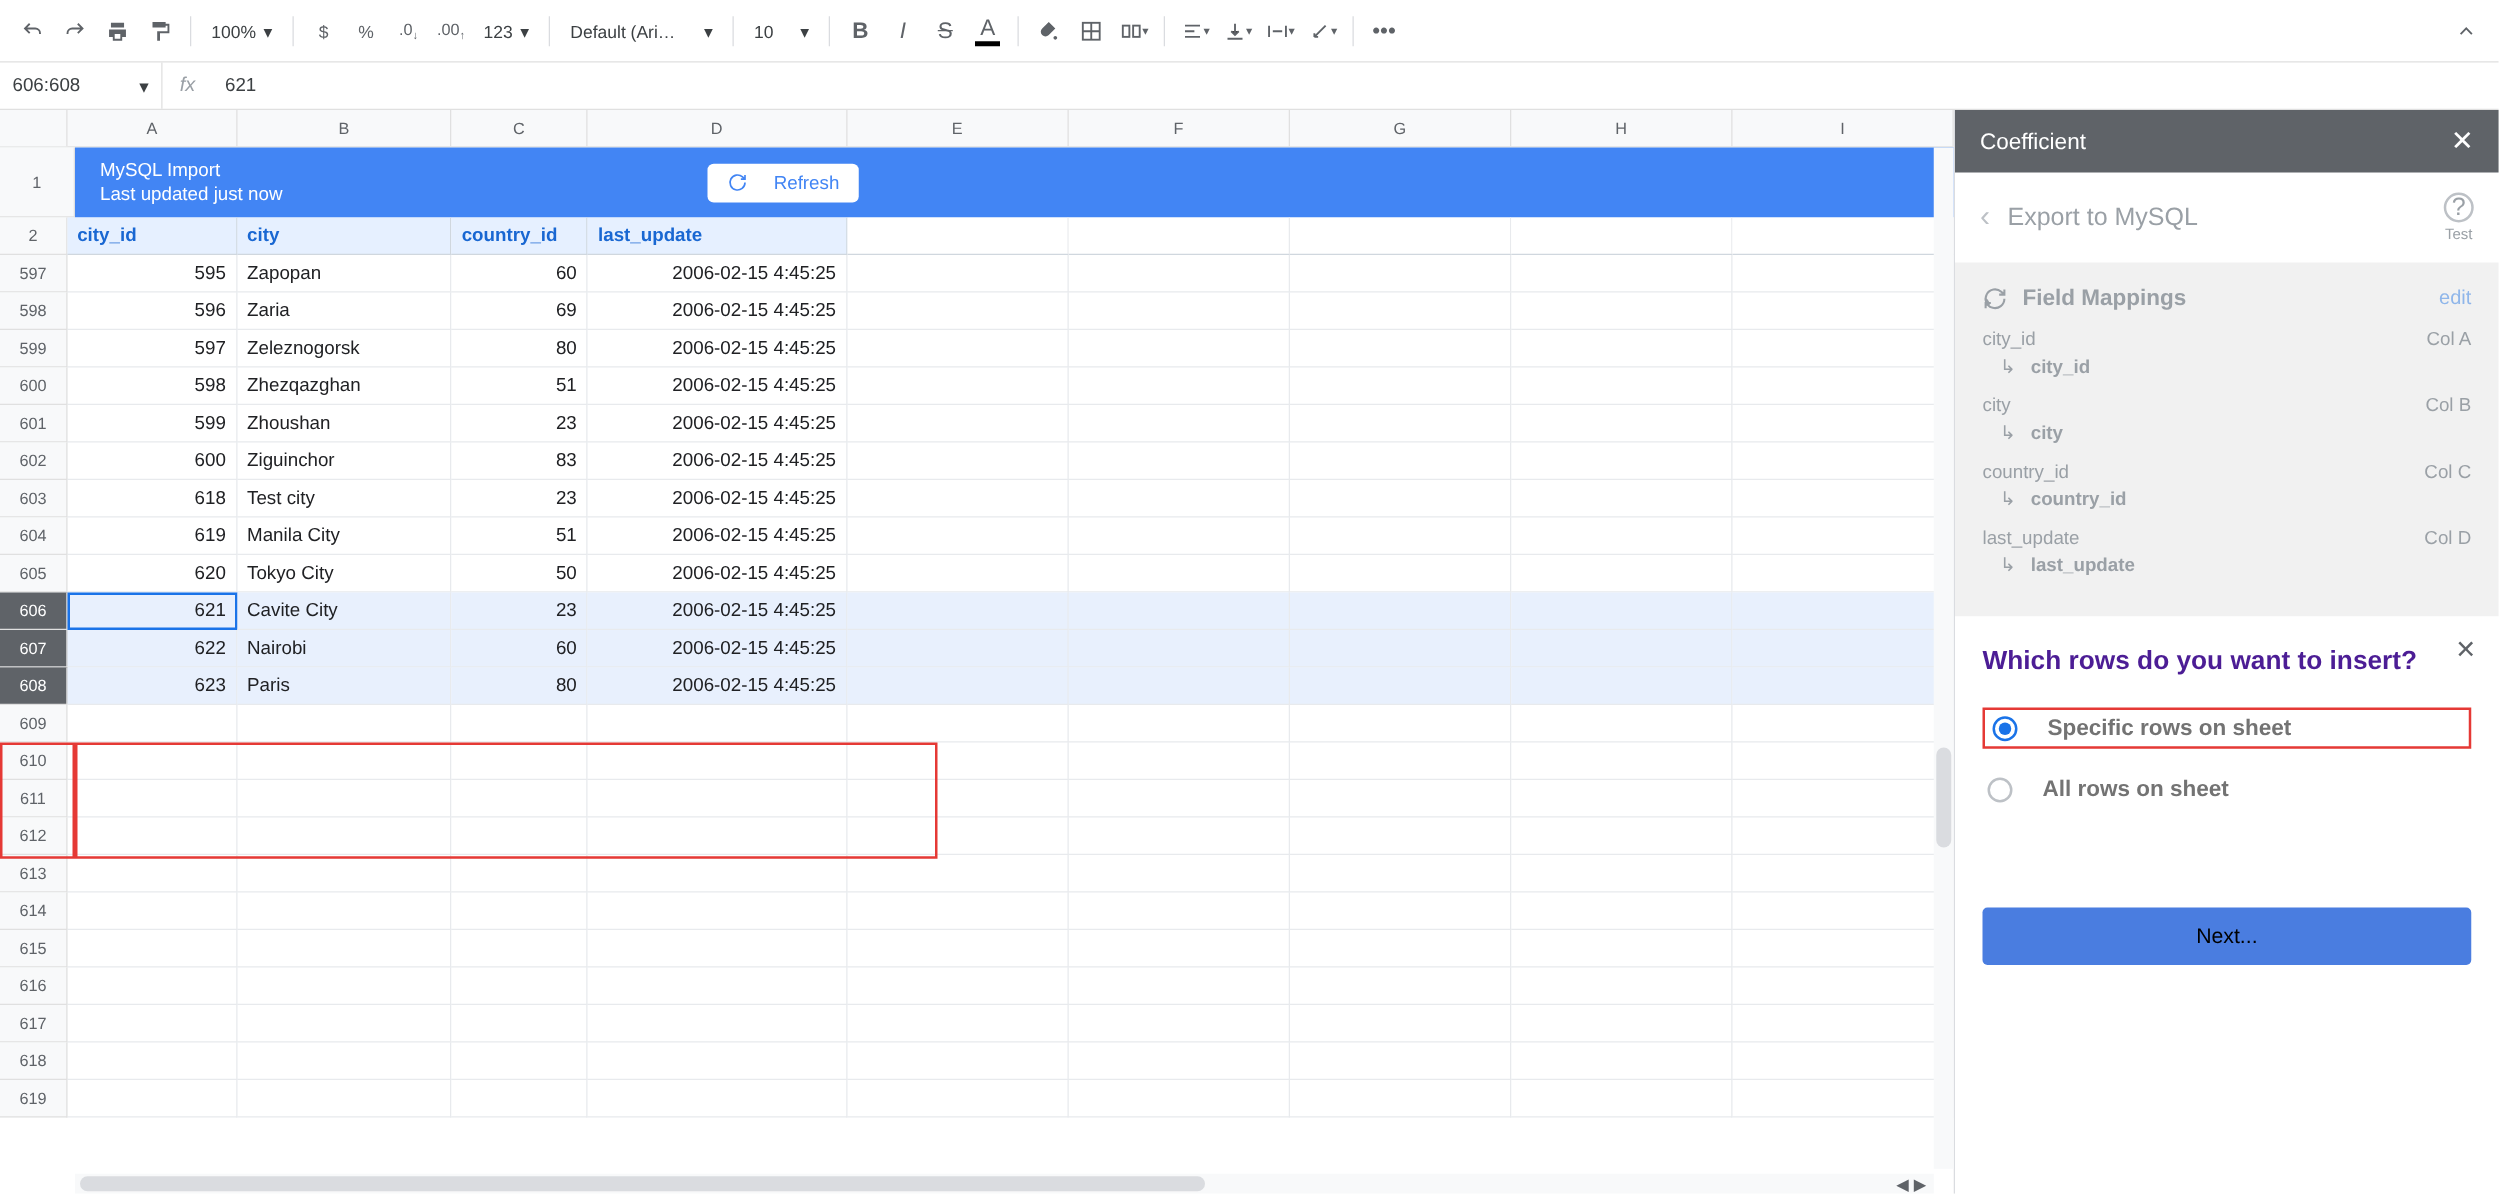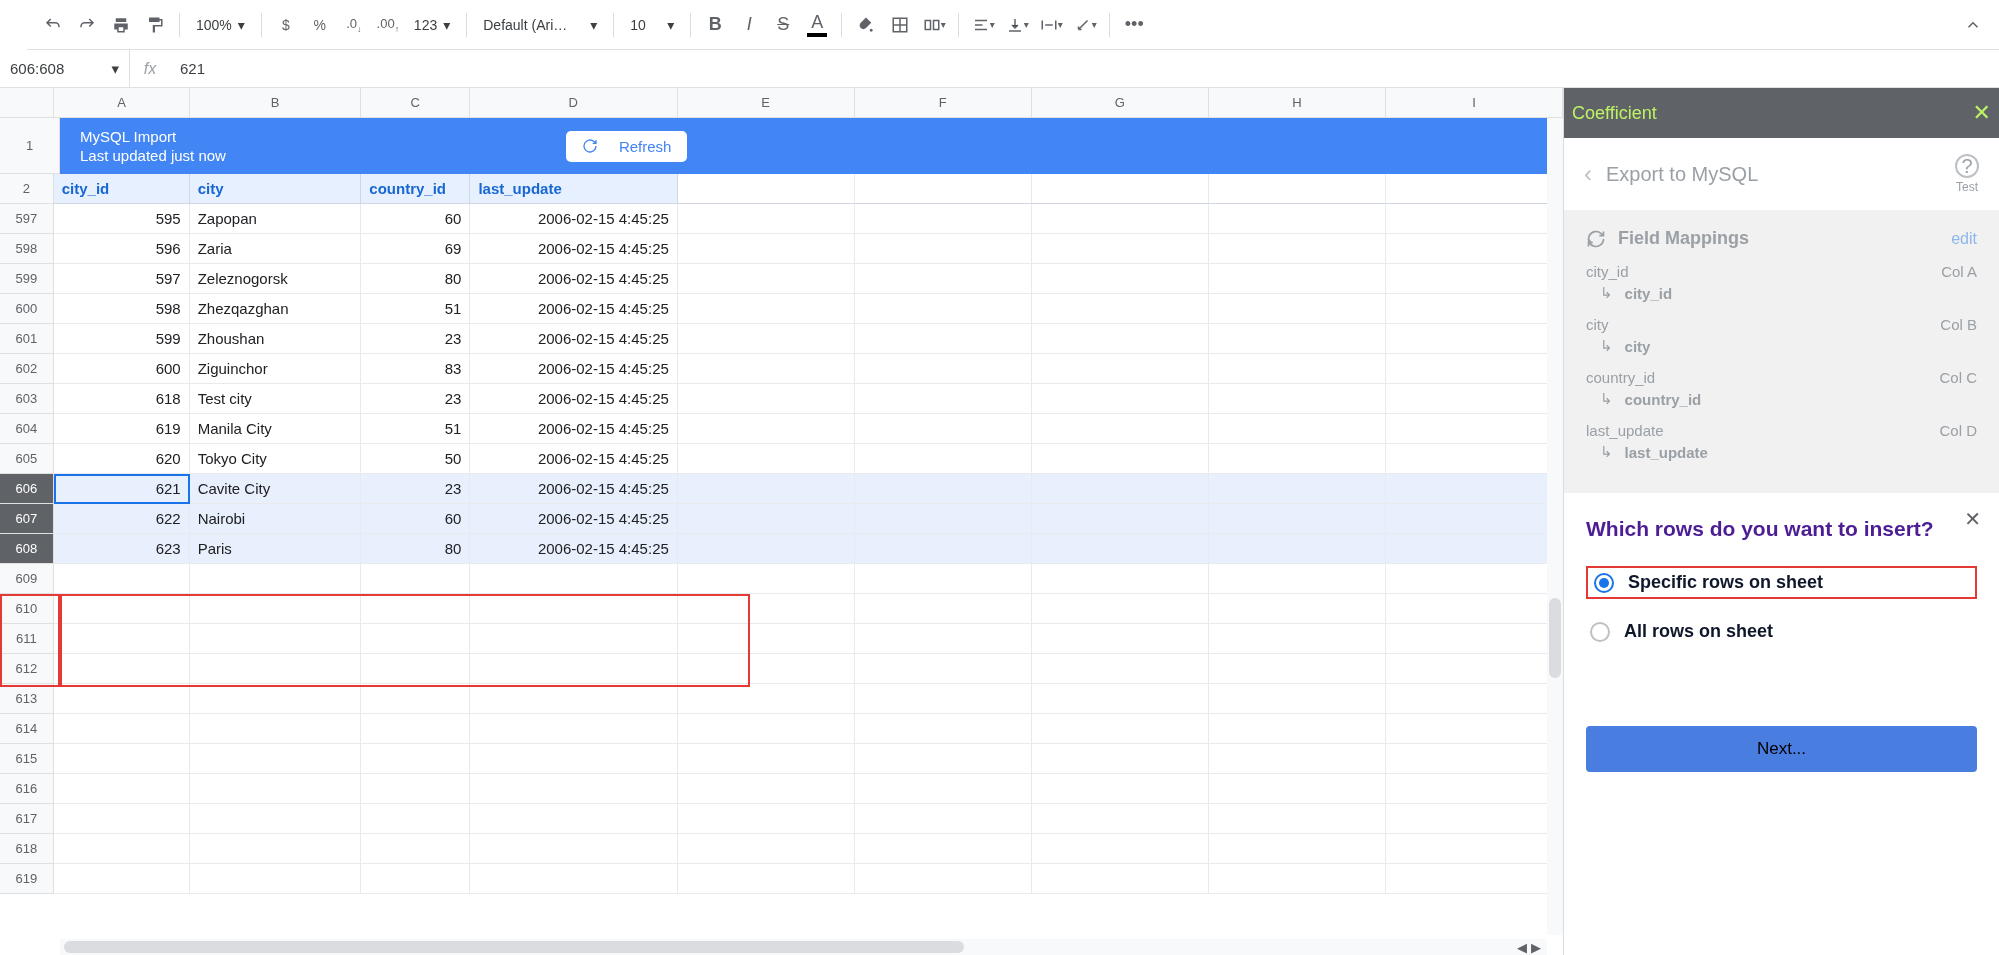--- a/index.html
+++ b/index.html
@@ -1,19 +1,19 @@
 <!DOCTYPE html>
 <html><head>
 <meta charset="utf-8">
 <style>
 * { box-sizing: border-box; margin: 0; padding: 0; }
 body { font-family: Arial, sans-serif; font-size: 13px; color: #202124; background: #fff; overflow: hidden; width: 1999px; height: 955px; position: relative; }
 
 
-.toolbar { display: flex; align-items: center; height: 50px; padding: 16px 10px; gap: 2px; border-bottom: 1px solid #e0e0e0; margin-left: 27px; }
+.toolbar { display: flex; align-items: center; height: 50px; padding: 16px 10px; gap: 2px; border-bottom: 1px solid #e0e0e0; }
 .toolbar .tb-btn { display: flex; align-items: center; justify-content: center; min-width: 32px; height: 32px; border-radius: 4px; color: #5f6368; cursor: pointer; font-size: 18px; }
 .toolbar .divider { width: 1px; height: 24px; background: #dadce0; margin: 0 6px; }
 .toolbar .zoom { display: flex; align-items: center; gap: 6px; padding: 0 8px; font-size: 14px; color: #3c4043; }
 .toolbar .font-sel { display: flex; align-items: center; gap: 6px; padding: 0 8px; font-size: 14px; color: #3c4043; min-width: 130px; }
 .toolbar .small-txt { font-size: 14px; }
 .toolbar .color-under { display: flex; flex-direction: column; align-items: center; }
 .toolbar .color-under .bar { width: 20px; height: 4px; background: #000; }
 .toolbar .expand { margin-left: auto; }
 
 
@@ -57,38 +57,38 @@
 
 
 .scrollbar-v { position: absolute; right: 0; top: 30px; bottom: 20px; width: 16px; background: #f8f9fa; }
 .scrollbar-v .thumb { position: absolute; left: 2px; width: 12px; background: #dadce0; border-radius: 6px; top: 480px; height: 80px; }
 .scrollbar-h { position: absolute; bottom: 0; left: 60px; right: 16px; height: 16px; background: #f8f9fa; display:flex; align-items:center;}
 .scrollbar-h .thumb { height: 12px; background: #dadce0; border-radius: 6px; width: 900px; margin-left:4px;}
 .scrollbar-h .arrows { margin-left:auto; display:flex; gap:4px; padding-right:6px; color:#5f6368;}
 
 
 .sidepanel { width: 436px; border-left: 1px solid #dadce0; display: flex; flex-direction: column; background: #fff; }
-.sp-header { background: #5f6368; color: #bef264; height: 50px; display: flex; align-items: center; padding: 0 8px; font-size: 18px; font-weight: 500; }
+.sp-header { background: #5f6368; color: #ffffff; height: 50px; display: flex; align-items: center; padding: 0 20px; font-size: 18px; font-weight: 500; }
 .sp-header .close { margin-left: auto; font-size: 22px; cursor: pointer; }
 .sp-back { display: flex; align-items: center; padding: 16px 20px; gap: 14px; color: #9aa0a6; font-size: 20px; }
 .sp-back .help { margin-left: auto; text-align: center; font-size: 12px; color: #9aa0a6; }
 .sp-back .help .qm { font-size: 20px; border: 2px solid #bdc1c6; border-radius: 50%; width: 24px; height: 24px; display: flex; align-items: center; justify-content: center; margin: 0 auto 2px; }
 
 .mappings { background: #f1f1f1; padding: 18px 22px; color: #9aa0a6; }
 .map-title { display: flex; align-items: center; gap: 12px; font-size: 18px; font-weight: bold; margin-bottom: 14px; }
 .map-title .edit { margin-left: auto; font-weight: normal; color: #8fb6ea; font-size: 16px;}
 .map-item { margin-bottom: 14px; }
 .map-item .top { display: flex; justify-content: space-between; font-size: 15px; margin-bottom: 4px; }
 .map-item .bot { font-size: 15px; font-weight: bold; padding-left: 14px; display:flex; align-items:center; gap:8px;}
 .map-item .bot::before { content: "↳"; margin-right: 4px; font-weight: normal; }
 
 .question { padding: 22px; position: relative; }
 .question .qclose { position: absolute; right: 18px; top: 14px; font-size: 20px; color: #5f6368; cursor: pointer; }
 .question h3 { font-size: 21px; font-weight: bold; color: #4c1d95; line-height: 1.3; margin-bottom: 24px; }
-.radio-opt { display: flex; align-items: center; gap: 14px; font-size: 18px; font-weight: bold; color: #0f172a; margin-bottom: 16px; padding: 6px 4px; cursor: pointer; }
+.radio-opt { display: flex; align-items: center; gap: 24px; font-size: 18px; font-weight: bold; color: #737373; margin-bottom: 16px; padding: 6px 4px; cursor: pointer; }
 .radio-opt .radio { width: 20px; height: 20px; border: 2px solid #bdc1c6; border-radius: 50%; display: flex; align-items: center; justify-content: center; }
 .radio-opt.selected .radio { border-color: #1a73e8; }
 .radio-opt.selected .radio::after { content: ""; width: 10px; height: 10px; background: #1a73e8; border-radius: 50%; }
 .radio-opt.highlighted { outline: 2px solid #e53935; outline-offset: -2px; padding: 6px 8px;}
 
 .next-btn { margin: 40px 22px 0; background: #4a7de0; color: #000000; border: none; border-radius: 4px; height: 46px; font-size: 17px; font-weight: 500; cursor: pointer; width: calc(100% - 44px); }
 
 svg { display: block; }
 </style>
 </head>

